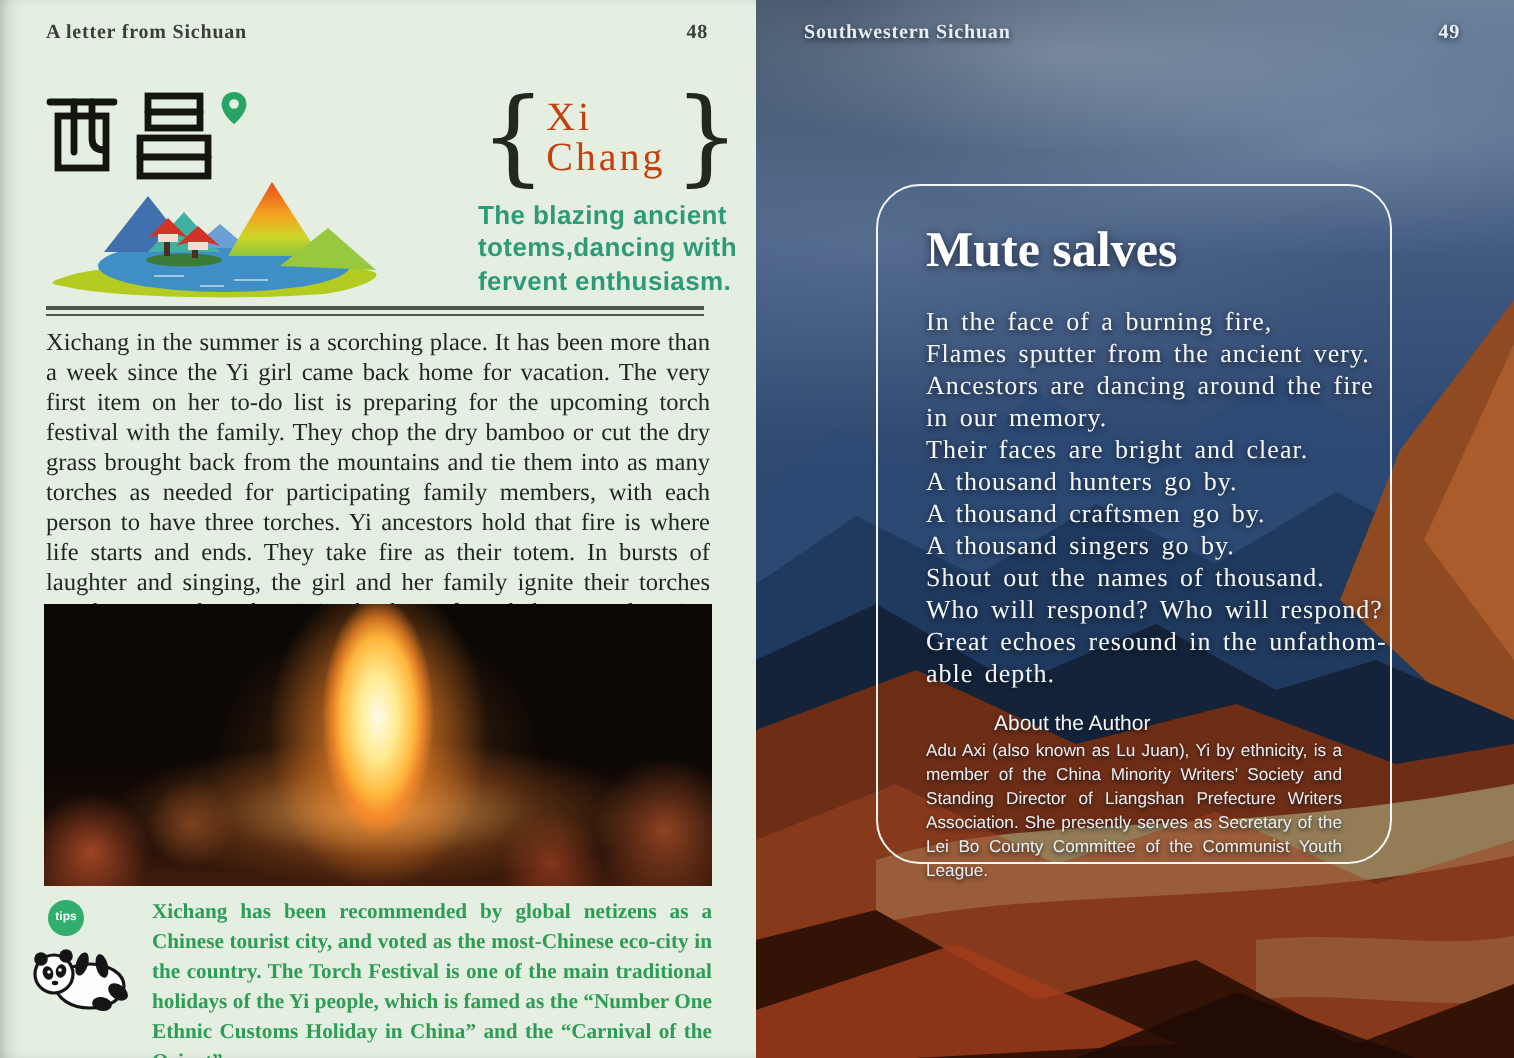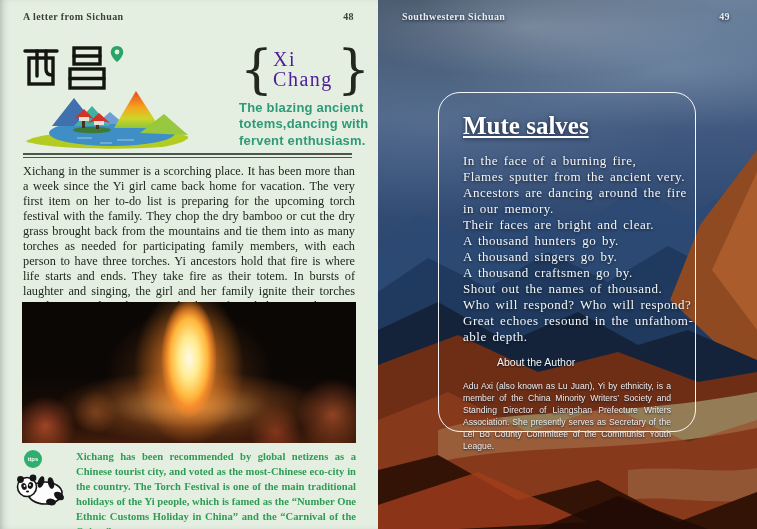--- a/index.html
+++ b/index.html
@@ -19,21 +19,21 @@
   }
   .cn-title { position:absolute; top:44px; left:22px; }
   .pin { position:absolute; top:45px; left:110px; }
   .illustration { position:absolute; top:86px; left:22px; }
 
   .brace-group {
     position:absolute; top:42px; left:240px; width:130px; height:54px;
     display:flex; align-items:center; justify-content:space-between;
   }
   .brace { font:300 52px/54px "DejaVu Serif", serif; color:#23281f; }
-  .brace-label { font:20px/1 "Liberation Serif", serif; color:#4c1d95; letter-spacing:1.5px; }
+  .brace-label { font:20px/1 "Liberation Serif", serif; color:#c2410c; letter-spacing:1.5px; }
 
   .tagline {
     position:absolute; top:100px; left:239px; width:132px;
     font:bold 13px/1.25 "Liberation Sans", sans-serif;
     color:#2e9a78; letter-spacing:.2px;
   }
 
   .double-rule {
     position:absolute; top:153px; left:23px; width:329px; height:5px;
     border-top:2px solid #4c584e; border-bottom:1.5px solid #4c584e;
@@ -91,37 +91,36 @@
     text-shadow:0 1px 3px rgba(5,12,25,.8);
   }
   .poem-box {
     position:absolute; left:60px; top:92px; width:258px; height:340px;
     border:1.5px solid rgba(255,255,255,.95); border-radius:22px;
     padding:18px 16px 0 24px;
   }
   .poem-title {
     font:bold 25px/30px "Liberation Serif", serif; color:#ffffff;
     text-shadow:0 1px 4px rgba(5,12,25,.7);
-    text-decoration:underline;
   }
   .poem-lines { margin-top:12px; }
   .poem-lines > div {
     font:13px/16px "Liberation Serif", serif; color:#f4f6f8;
     letter-spacing:.5px; word-spacing:2px;
     text-shadow:0 1px 3px rgba(5,12,25,.75);
     white-space:nowrap;
   }
   .about { margin-top:10px; }
   .about-heading {
     font:10.5px/14px "Liberation Sans", sans-serif; color:#f2f4f6;
     text-shadow:0 1px 2px rgba(5,12,25,.8);
     margin-left:34px;
   }
   .about-text {
-    margin-top:11px; width:208px;
+    margin-top:0; width:208px;
     font:8.6px/12px "Liberation Sans", sans-serif; color:#eceef0;
     text-align:justify; text-shadow:0 1px 2px rgba(5,12,25,.8);
   }
 </style>
 </head>
 <body>
 
 <div class="spread">
 
   <div class="page-left">
@@ -243,22 +242,22 @@
     <div class="poem-box">
       <div class="poem-title">Mute salves</div>
 
       <div class="poem-lines">
           <div>In the face of a burning fire,</div>
           <div>Flames sputter from the ancient very.</div>
           <div>Ancestors are dancing around the fire</div>
           <div>in our memory.</div>
           <div>Their faces are bright and clear.</div>
           <div>A thousand hunters go by.</div>
+          <div>A thousand craftsmen go by.</div>
           <div>A thousand singers go by.</div>
-          <div>A thousand craftsmen go by.</div>
           <div>Shout out the names of thousand.</div>
           <div>Who will respond? Who will respond?</div>
           <div>Great echoes resound in the unfathom-</div>
           <div>able depth.</div>
         </div>
 
       <div class="about">
         <div class="about-heading">About the Author</div>
         <div class="about-text">Adu Axi (also known as Lu Juan), Yi by ethnicity, is a member of the China Minority Writers’ Society and Standing Director of Liangshan Prefecture Writers Association. She presently serves as Secretary of the Lei Bo County Committee of the Communist Youth League.</div>
       </div>

